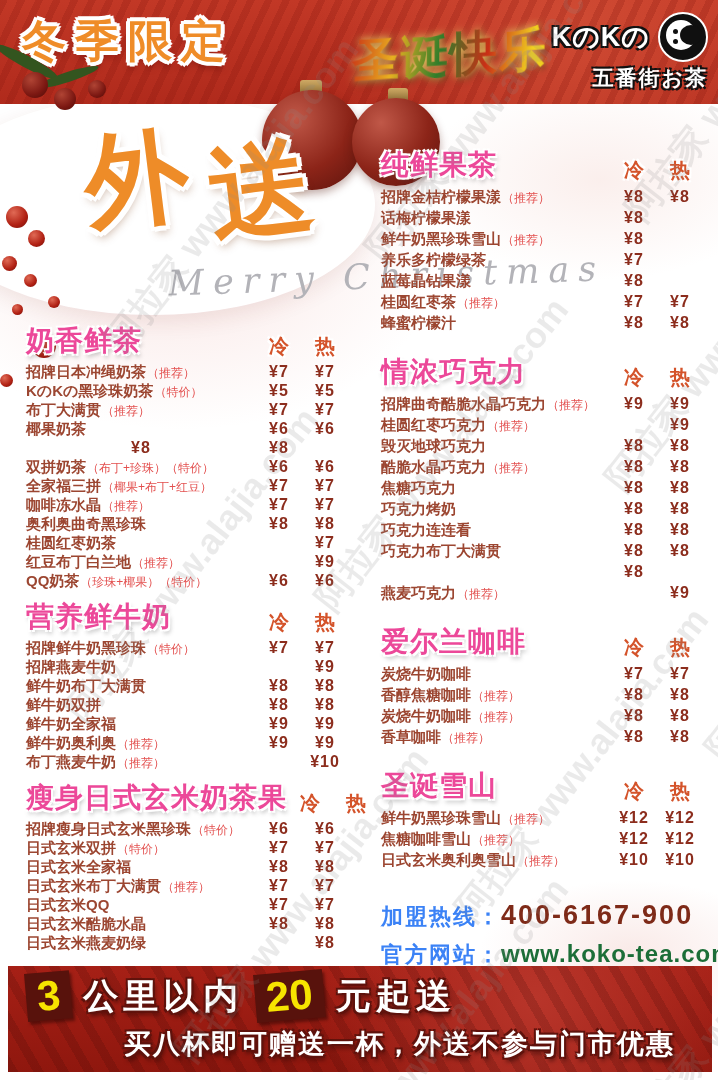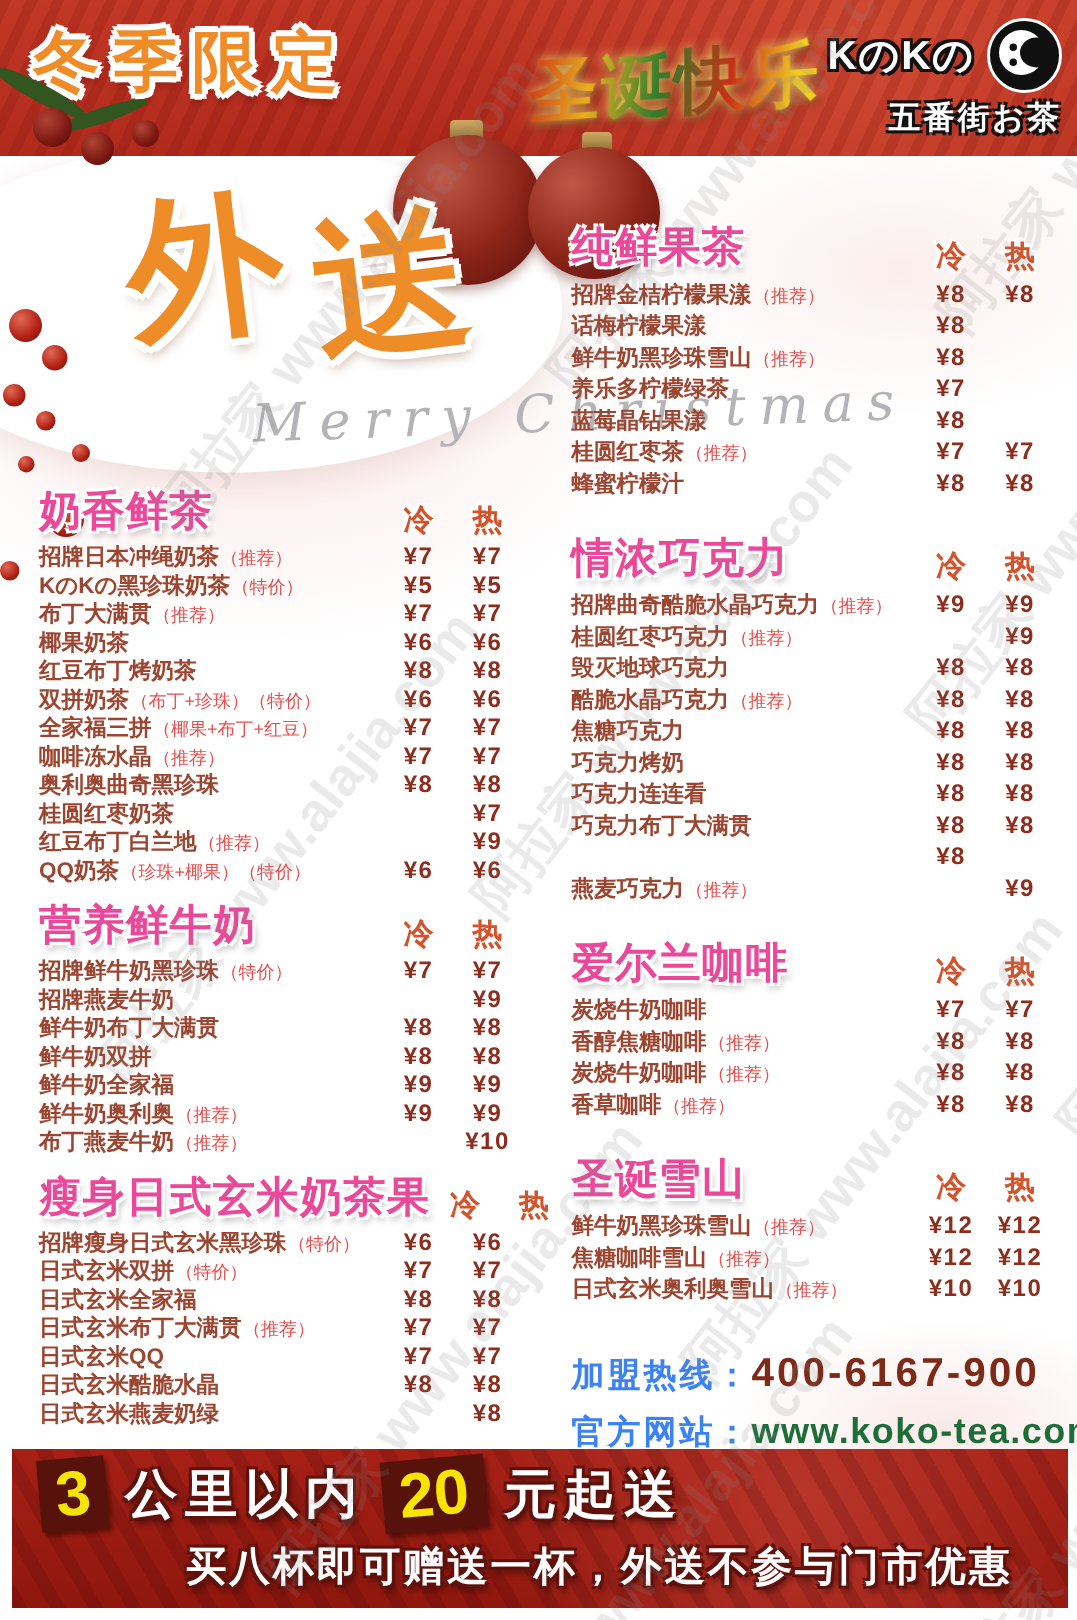--- a/index.html
+++ b/index.html
@@ -184,23 +184,20 @@
 
   <div class="menu-row">
     <div class="item-cell">
       <span class="item-name">椰果奶茶</span><span class="item-note"></span>
     </div>
     <span class="price price-cold">¥6</span>
     <span class="price price-hot">¥6</span>
   </div>
 
   <div class="menu-row">
-    <div class="item-cell">
-      <span class="item-name">红豆布丁烤奶茶</span><span class="item-note"></span>
-    </div>
     <span class="price price-cold">¥8</span>
     <span class="price price-hot">¥8</span>
   </div>
 
   <div class="menu-row">
     <div class="item-cell">
       <span class="item-name">双拼奶茶</span><span class="item-note">（布丁+珍珠）（特价）</span>
     </div>
     <span class="price price-cold">¥6</span>
     <span class="price price-hot">¥6</span>

